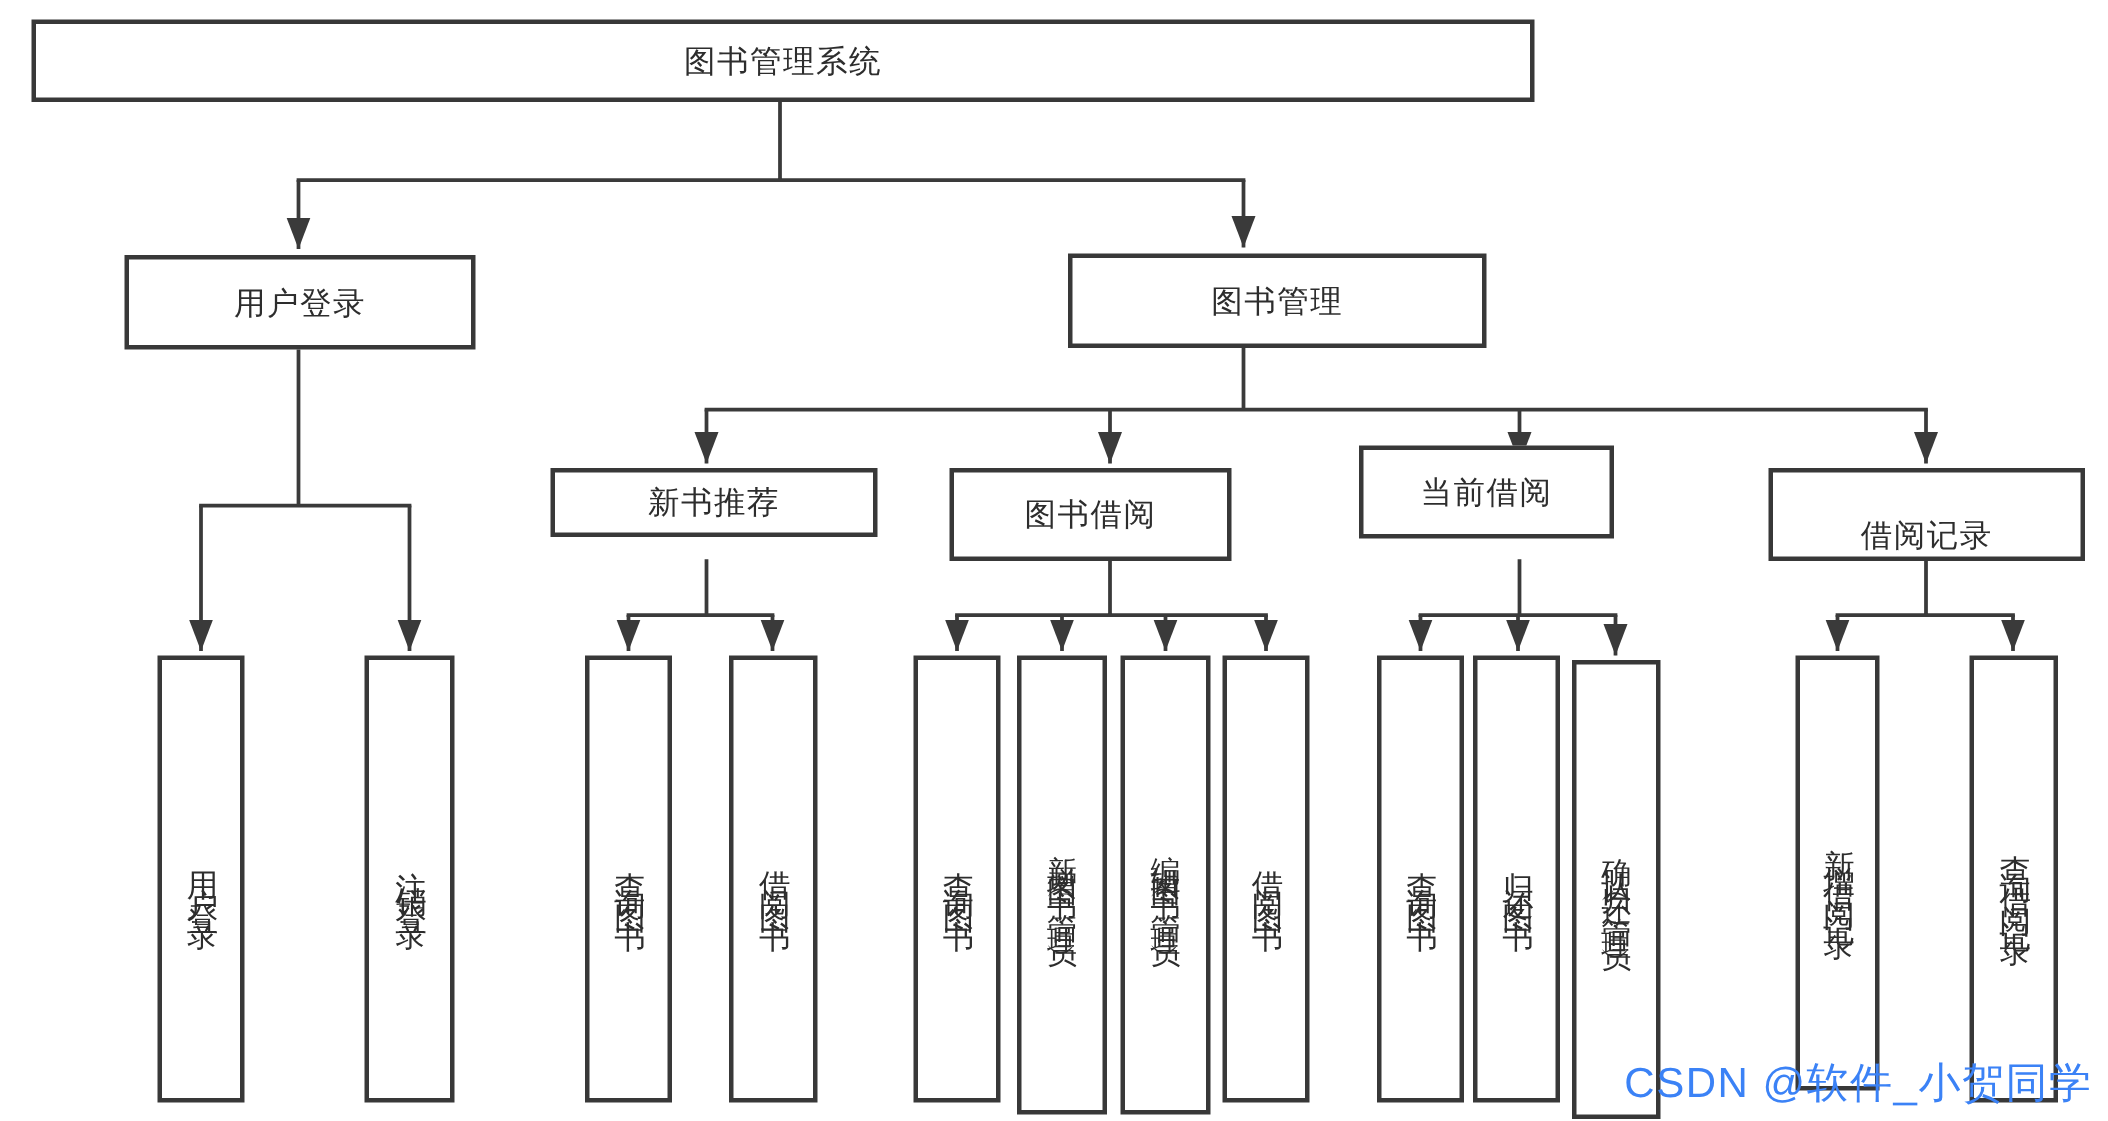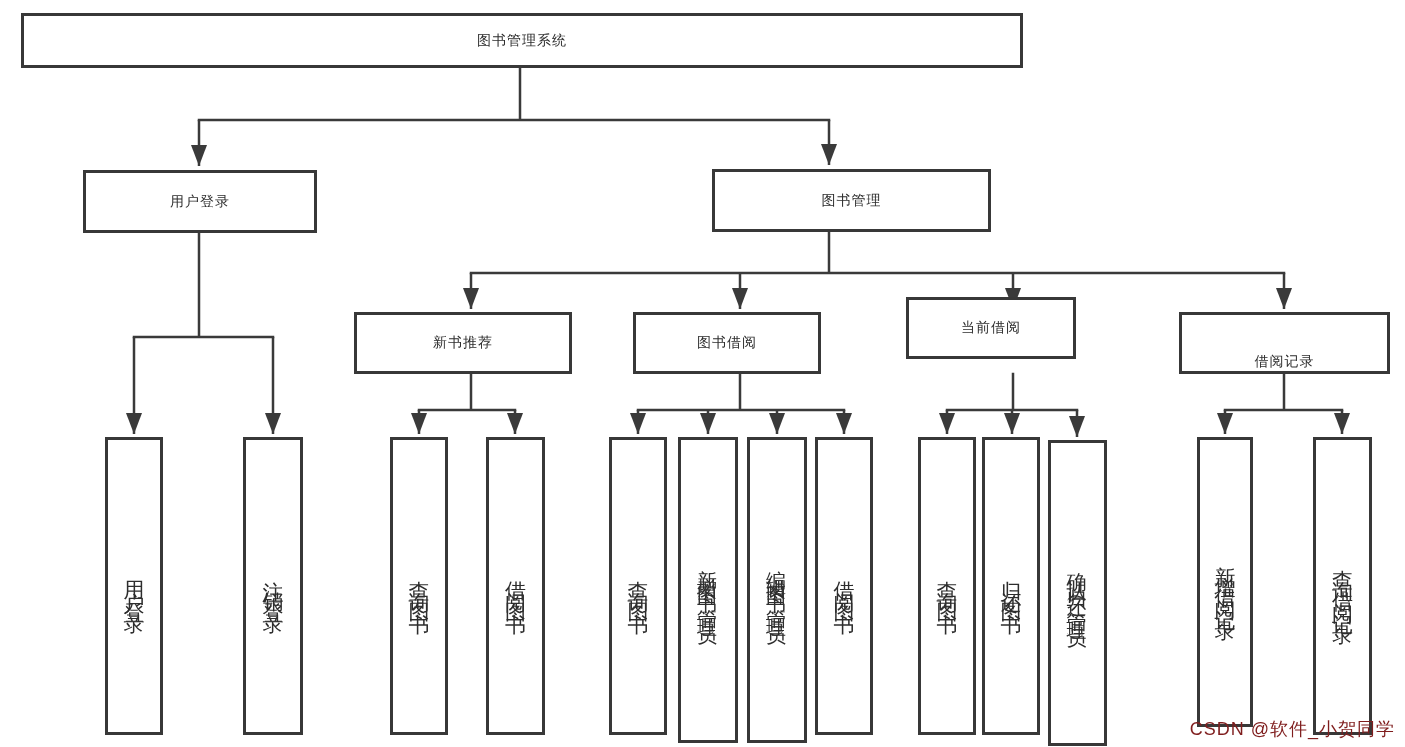--- a/index.html
+++ b/index.html
@@ -9,36 +9,36 @@
     font-family:"Liberation Sans","DejaVu Sans",sans-serif;
     color:#2d2d2d;overflow:hidden;
   }
   .stage{position:absolute;left:0;top:0;width:1405px;height:747px;}
   .wires{position:absolute;left:0;top:0;pointer-events:none;}
   .wire{stroke:#3a3a3a;stroke-width:2.5;fill:none;stroke-linecap:square;}
   .arrowline{stroke:#3a3a3a;stroke-width:2.5;}
   .hbox{
     position:absolute;box-sizing:border-box;background:#ffffff;
     border:3px solid #383838;display:flex;align-items:center;justify-content:center;
-    font-size:14px;letter-spacing:1px;z-index:2;
+    font-size:21px;letter-spacing:1px;z-index:2;
   }
   .vbox{
     position:absolute;box-sizing:border-box;background:#ffffff;
     border:3px solid #383838;display:flex;align-items:center;justify-content:center;
     top:437px;height:298px;font-size:21px;z-index:2;
   }
   .vlbl{
     writing-mode:vertical-rl;text-orientation:mixed;
     letter-spacing:11px;white-space:nowrap;
   }
   .vbox.long{height:306px;}
   .vbox.long .vlbl{letter-spacing:8px;font-size:20px;}
   .watermark{
-    position:absolute;right:10px;bottom:6px;font-size:18px;
-    color:#7f1d1d;letter-spacing:1px;z-index:5;white-space:nowrap;
+    position:absolute;right:10px;bottom:6px;font-size:28px;
+    color:#3b82f6;letter-spacing:1px;z-index:5;white-space:nowrap;
   }
 </style>
 </head>
 <body>
 
 <div class="stage">
 
   <svg class="wires" width="1405" height="747" viewBox="0 0 1405 747">
     <defs>
       <marker id="arw" markerUnits="userSpaceOnUse" markerWidth="23" markerHeight="17" refX="21" refY="8" orient="auto">
@@ -80,21 +80,21 @@
     <span>图书管理系统</span>
   </div>
 
   <div class="hbox" style="left:83px;top:170px;width:234px;height:63px;">
     <span>用户登录</span>
   </div>
   <div class="hbox" style="left:712px;top:169px;width:279px;height:63px;">
     <span>图书管理</span>
   </div>
 
-  <div class="hbox" style="left:354px;top:312px;width:218px;height:62px;">
+  <div class="hbox" style="left:367px;top:312px;width:218px;height:46px;">
     <span>新书推荐</span>
   </div>
   <div class="hbox" style="left:633px;top:312px;width:188px;height:62px;">
     <span>图书借阅</span>
   </div>
   <div class="hbox" style="left:906px;top:297px;width:170px;height:62px;">
     <span>当前借阅</span>
   </div>
   <div class="hbox" style="left:1179px;top:312px;width:211px;height:62px;align-items:flex-end;">
     <span>借阅记录</span>

